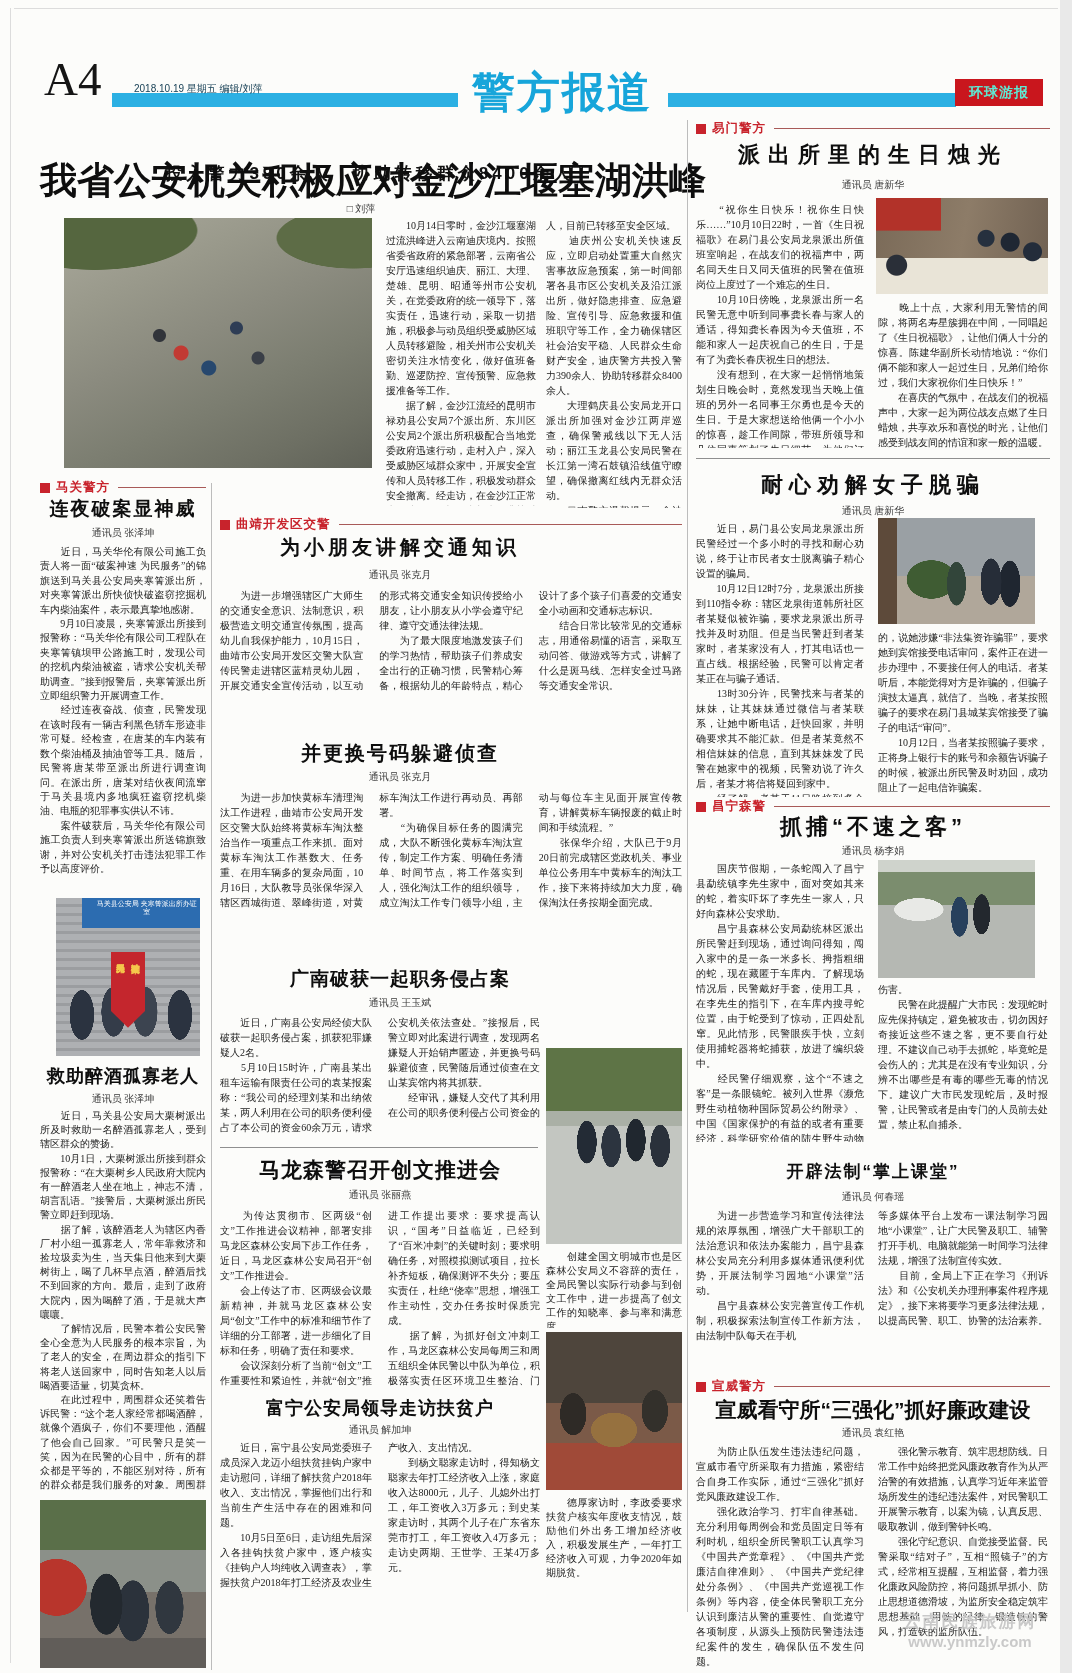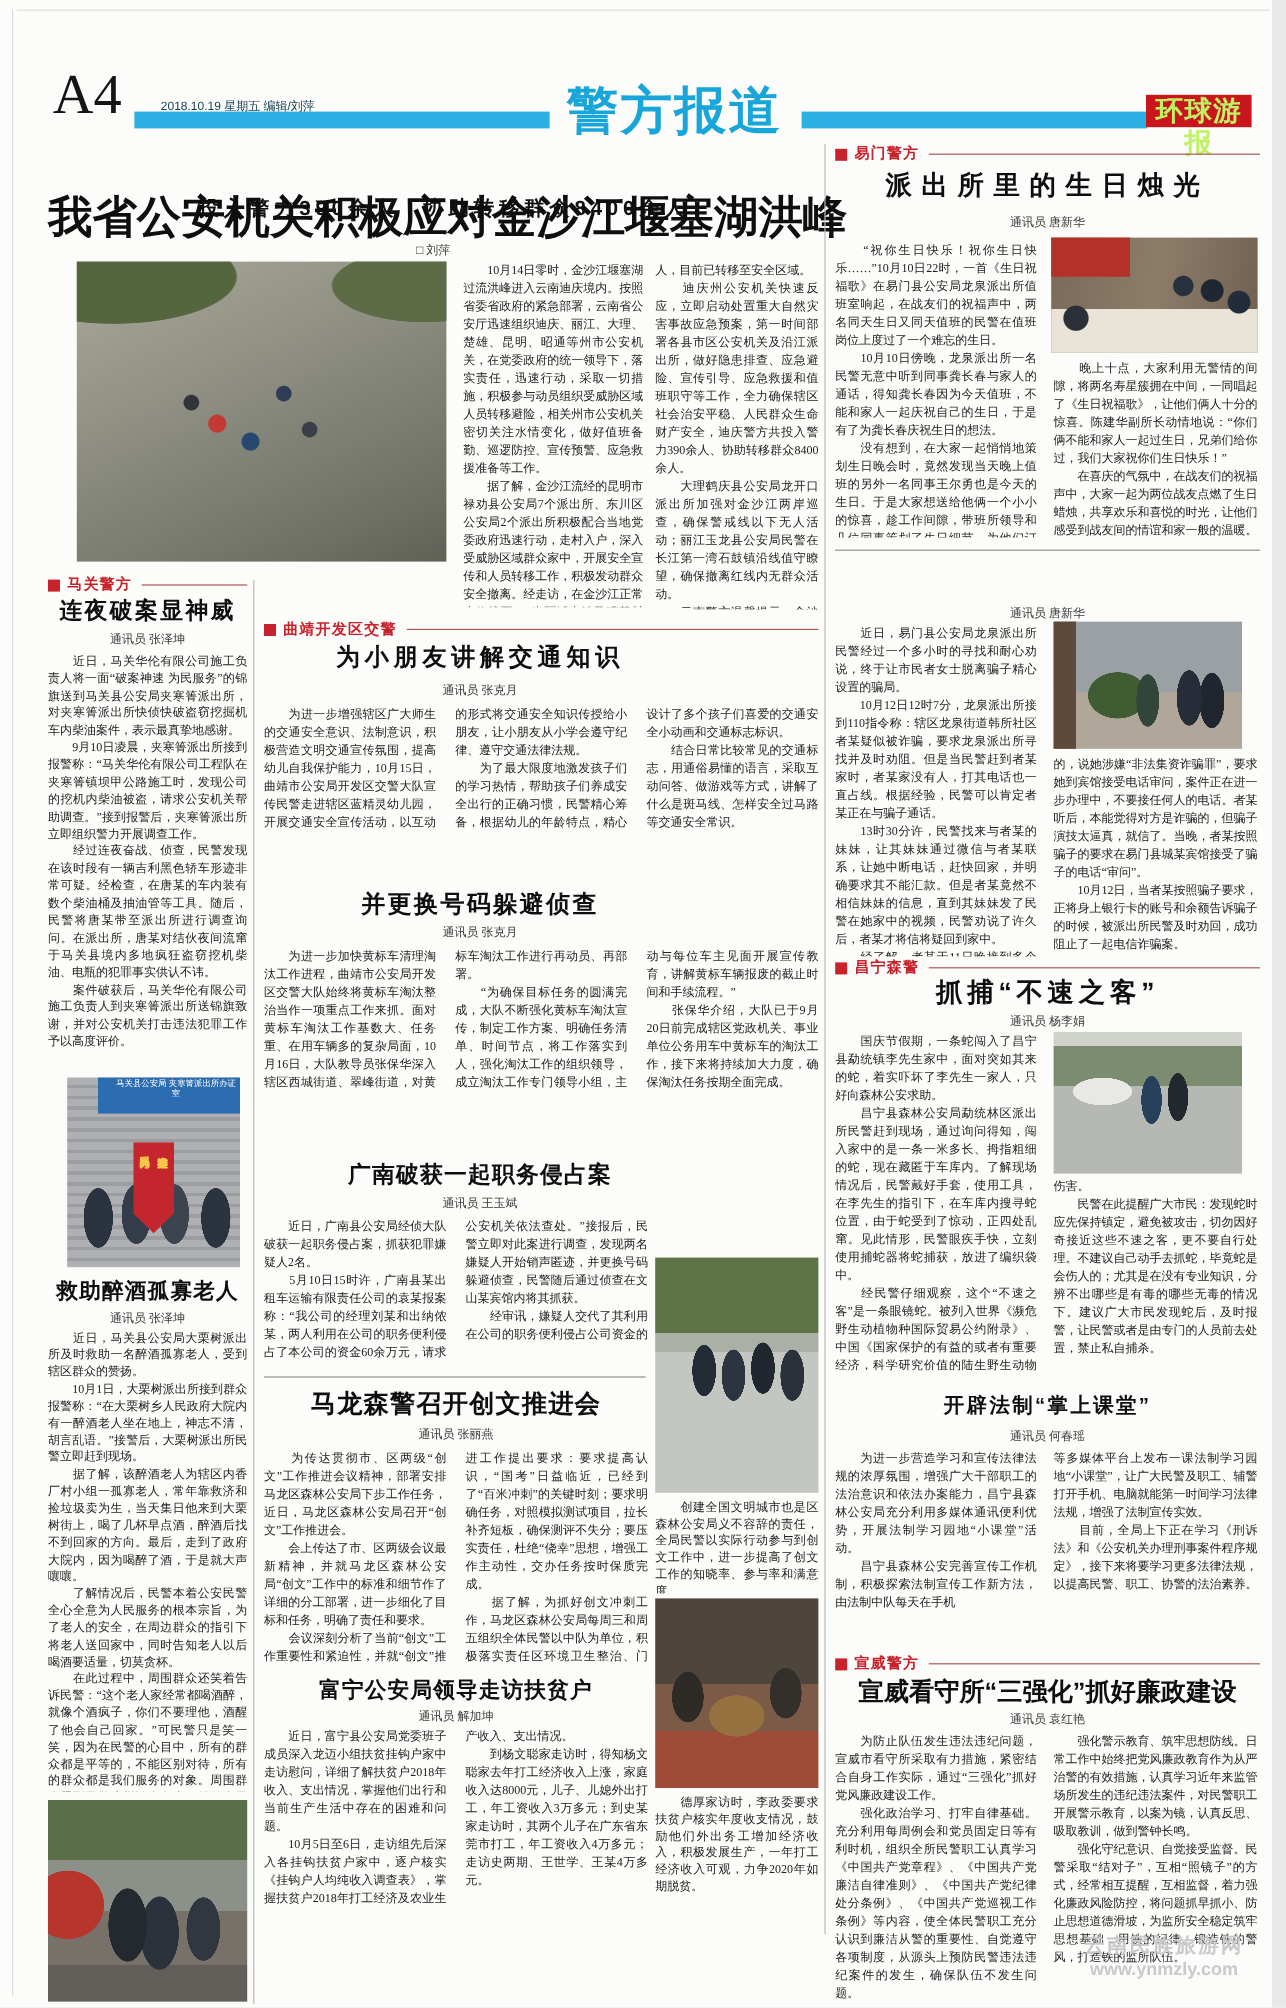--- a/index.html
+++ b/index.html
@@ -23,22 +23,22 @@
   .cols2{column-count:2;column-gap:16px;}
   
   #hd-edition{position:absolute;left:44px;top:52px;font-family:"Liberation Serif",serif;font-size:47px;color:#151515;}
   #hd-bar-left,#hd-bar-right{position:absolute;top:93px;height:14px;background:#2cb0e3;}
   #hd-bar-left{left:112px;width:346px;}
   #hd-bar-right{left:668px;width:288px;}
   #hd-dateline{position:absolute;left:134px;top:82px;font-size:10px;font-weight:normal;color:#123c52;
                font-family:"Liberation Sans",sans-serif;}
   #hd-title{position:absolute;left:458px;top:64px;width:208px;text-align:center;font-family:"Liberation Sans","DejaVu Sans",sans-serif;
             font-weight:900;font-size:43px;color:#17a5da;letter-spacing:2px;}
-  #hd-masthead{position:absolute;left:955px;top:79px;width:88px;height:27px;background:#c9161d;color:#bef264;
-               font-family:"Liberation Sans",sans-serif;font-weight:bold;font-size:23px;line-height:27px;
+  #hd-masthead{position:absolute;left:955px;top:79px;width:88px;height:27px;background:#c9161d;color:#5eead4;
+               font-family:"Liberation Sans",sans-serif;font-weight:bold;font-size:14px;line-height:27px;
                text-align:center;letter-spacing:1px;}
   
   .ph{position:absolute;overflow:hidden;background-color:#98988e;}
   #ph-lead{left:64px;top:218px;width:308px;height:250px;background:
     radial-gradient(circle at 38% 54%, #c23a33 0 7px, rgba(0,0,0,0) 8px),
     radial-gradient(circle at 47% 60%, #27486e 0 7px, rgba(0,0,0,0) 8px),
     radial-gradient(circle at 31% 47%, #31343a 0 6px, rgba(0,0,0,0) 7px),
     radial-gradient(circle at 56% 44%, #2e3d55 0 6px, rgba(0,0,0,0) 7px),
     radial-gradient(circle at 63% 56%, #3a3f47 0 6px, rgba(0,0,0,0) 7px),
     radial-gradient(ellipse 55% 26% at 10% 5%, #55663f 0 60%, rgba(0,0,0,0) 61%),
@@ -260,20 +260,21 @@
   </div>
   <div id="r1-head" class="head">派出所里的生日烛光</div>
   <div id="r1-byline" class="byline">通讯员 唐新华</div>
   <div id="ph-r1" class="ph"></div>
   <div id="r1-c1" class="b">　　“祝你生日快乐！祝你生日快乐……”10月10日22时，一首《生日祝福歌》在易门县公安局龙泉派出所值班室响起，在战友们的祝福声中，两名同天生日又同天值班的民警在值班岗位上度过了一个难忘的生日。
 　　10月10日傍晚，龙泉派出所一名民警无意中听到同事龚长春与家人的通话，得知龚长春因为今天值班，不能和家人一起庆祝自己的生日，于是有了为龚长春庆祝生日的想法。
 　　没有想到，在大家一起悄悄地策划生日晚会时，竟然发现当天晚上值班的另外一名同事王尔勇也是今天的生日。于是大家想送给他俩一个小小的惊喜，趁工作间隙，带班所领导和几位同事策划了生日细节，为他们订做了特别的生日蛋糕。</div>
   <div id="r1-c2" class="b">　　晚上十点，大家利用无警情的间隙，将两名寿星簇拥在中间，一同唱起了《生日祝福歌》，让他们俩人十分的惊喜。陈建华副所长动情地说：“你们俩不能和家人一起过生日，兄弟们给你过，我们大家祝你们生日快乐！”
 　　在喜庆的气氛中，在战友们的祝福声中，大家一起为两位战友点燃了生日蜡烛，共享欢乐和喜悦的时光，让他们感受到战友间的情谊和家一般的温暖。</div>
   <div id="rr-rule1" class="hr"></div>
+  <div id="r2-head" class="head">耐心劝解女子脱骗</div>
   <div id="r2-byline" class="byline">通讯员 唐新华</div>
   <div id="r2-c1" class="b">　　近日，易门县公安局龙泉派出所民警经过一个多小时的寻找和耐心劝说，终于让市民者女士脱离骗子精心设置的骗局。
 　　10月12日12时7分，龙泉派出所接到110指令称：辖区龙泉街道韩所社区者某疑似被诈骗，要求龙泉派出所寻找并及时劝阻。但是当民警赶到者某家时，者某家没有人，打其电话也一直占线。根据经验，民警可以肯定者某正在与骗子通话。
 　　13时30分许，民警找来与者某的妹妹，让其妹妹通过微信与者某联系，让她中断电话，赶快回家，并明确要求其不能汇款。但是者某竟然不相信妹妹的信息，直到其妹妹发了民警在她家中的视频，民警劝说了许久后，者某才将信将疑回到家中。
 　　经了解，者某于11日晚接到多个电话，骗子自称是某公安局</div>
   <div id="ph-r2" class="ph"></div>
   <div id="r2-c2" class="b">的，说她涉嫌“非法集资诈骗罪”，要求她到宾馆接受电话审问，案件正在进一步办理中，不要接任何人的电话。者某听后，本能觉得对方是诈骗的，但骗子演技太逼真，就信了。当晚，者某按照骗子的要求在易门县城某宾馆接受了骗子的电话“审问”。
 　　10月12日，当者某按照骗子要求，正将身上银行卡的账号和余额告诉骗子的时候，被派出所民警及时劝回，成功阻止了一起电信诈骗案。</div>
   <div id="rr-label2" class="label">
     <span class="sq"></span>

